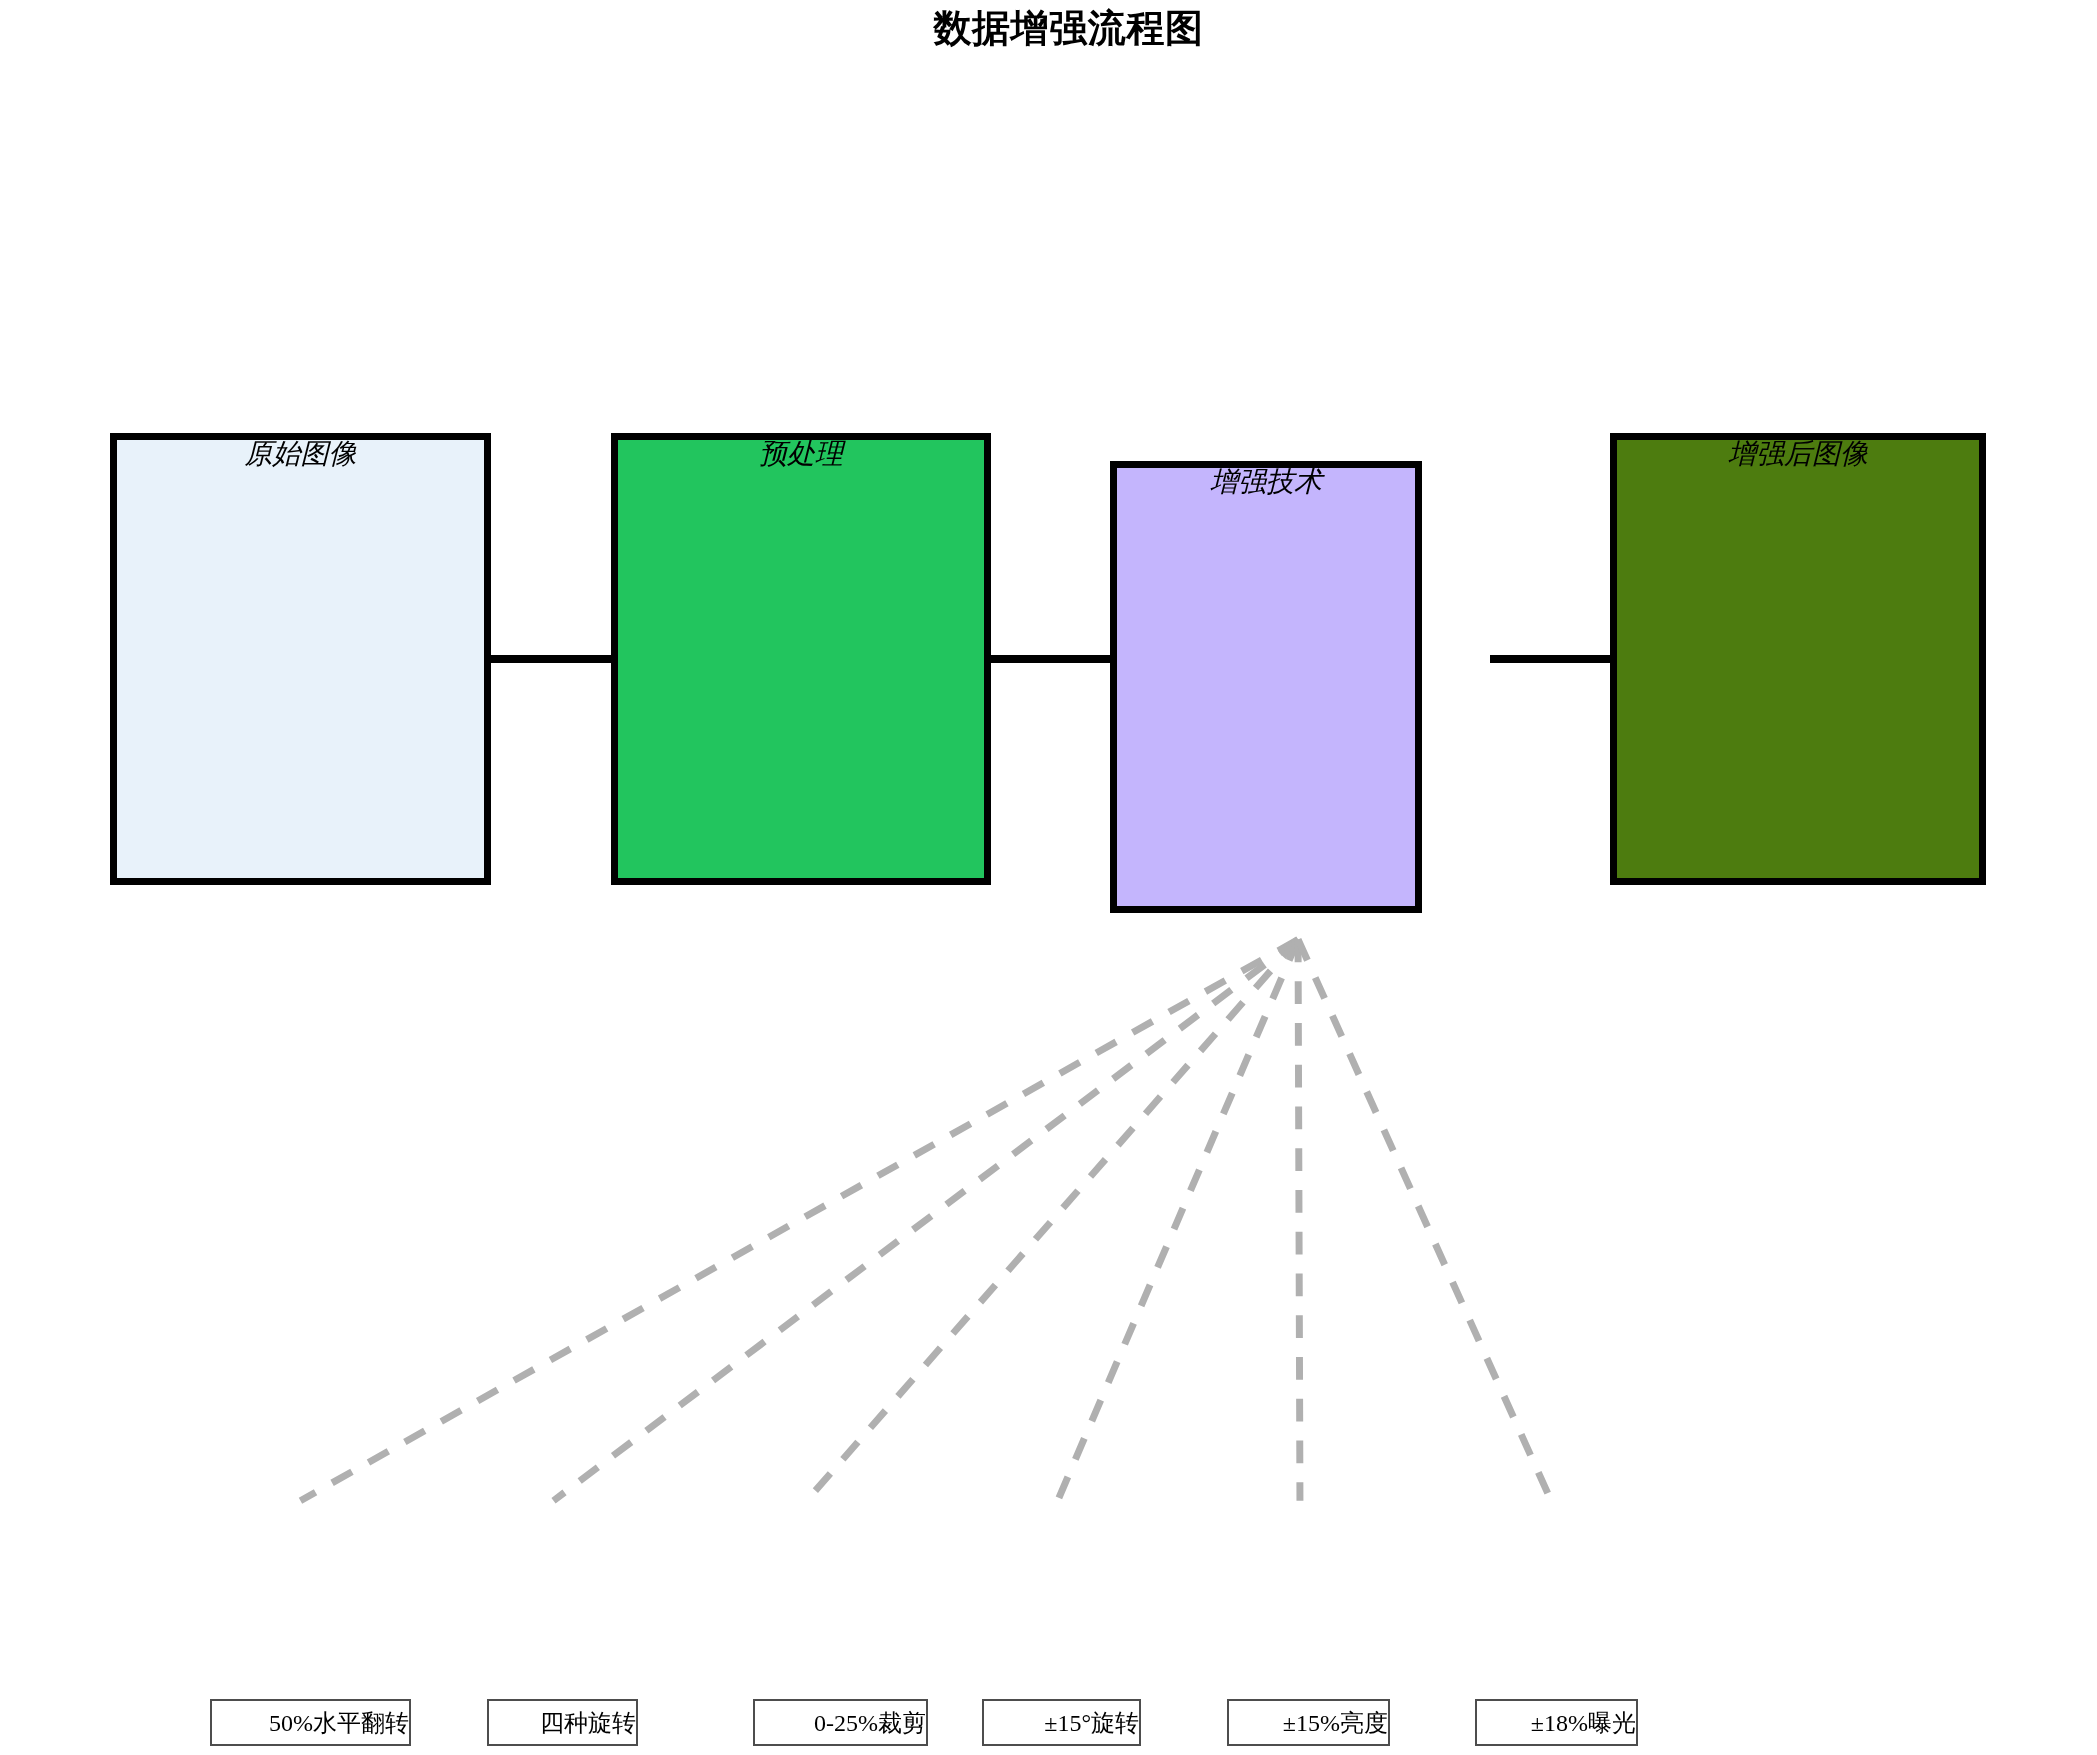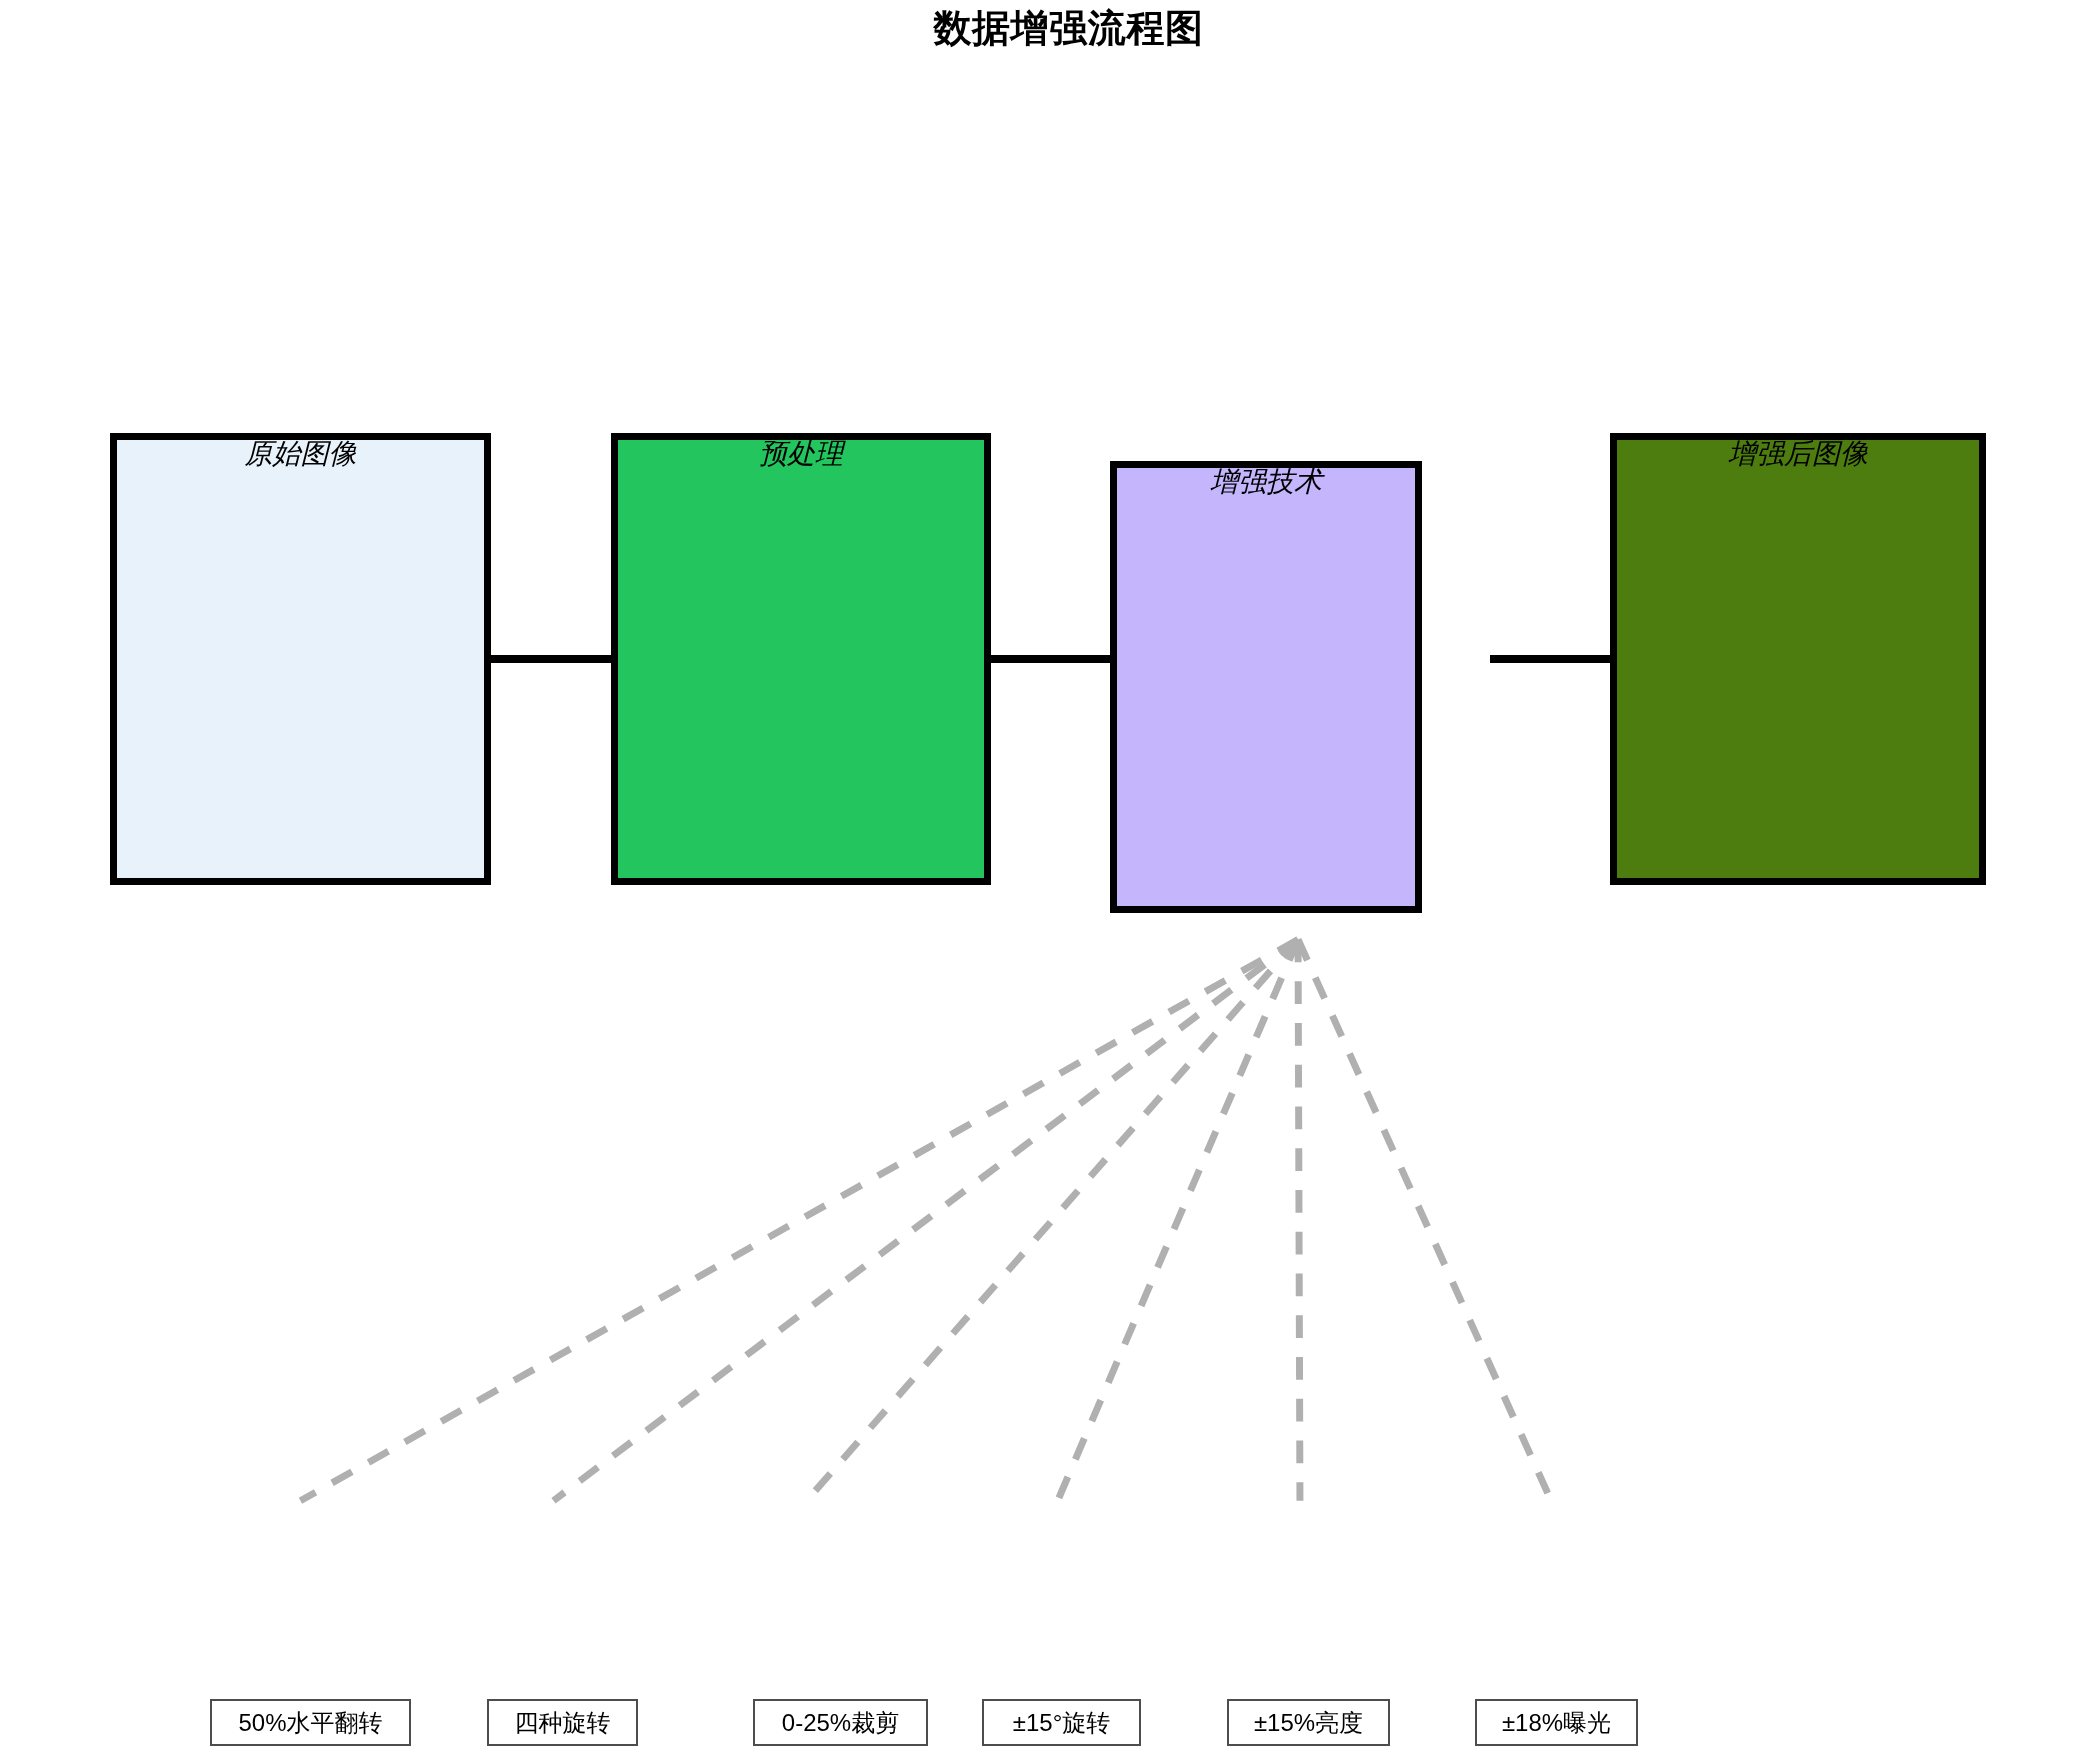--- a/index.html
+++ b/index.html
@@ -61,24 +61,25 @@
   }
   .tech-label {
     position: absolute;
     box-sizing: border-box;
     border: 2.5px solid #4d4d4d;
     background: #ffffff;
     color: #000000;
     font-size: 24px;
     display: flex;
     align-items: center;
-    justify-content: center;
+    justify-content: flex-end;
     white-space: nowrap;
     height: 47px;
     line-height: 1;
+    font-family: Liberation Serif, serif;
   }
 </style>
 </head>
 <body>
 
 <div id="canvas">
 
   <div id="title">数据增强流程图</div>
 
   <svg id="fan-svg" viewBox="0 0 3315 2774" preserveAspectRatio="none">

